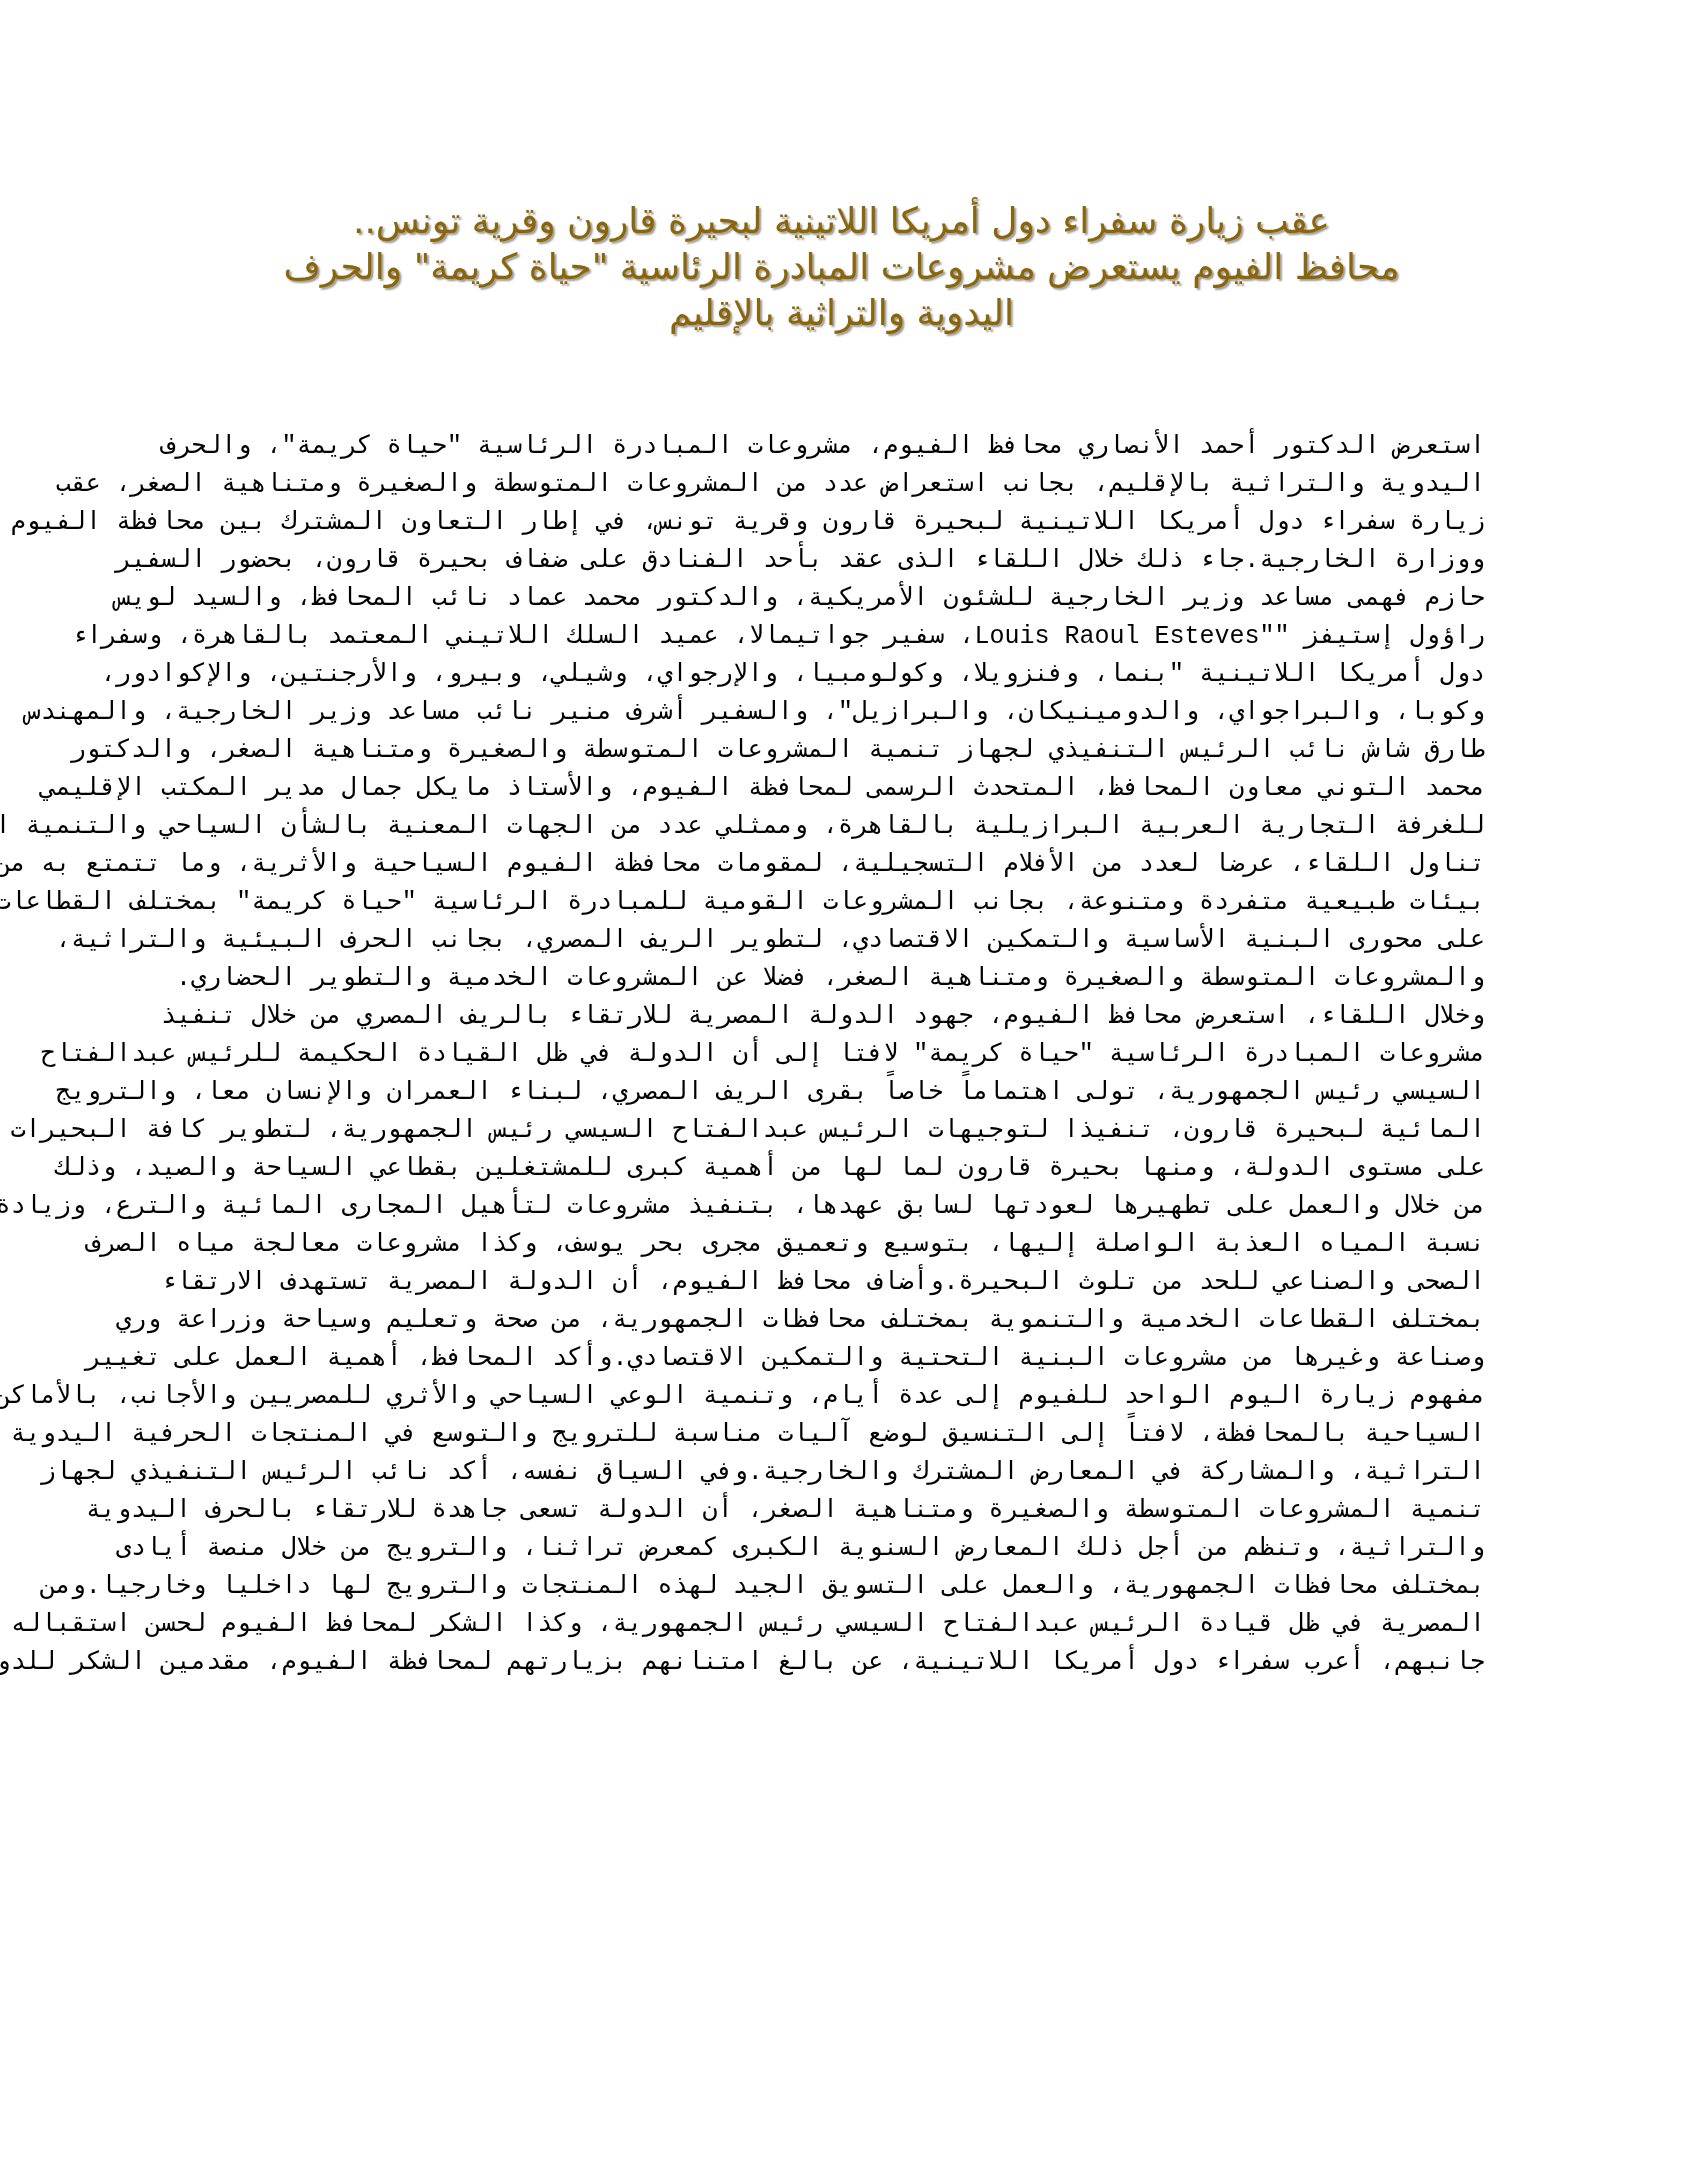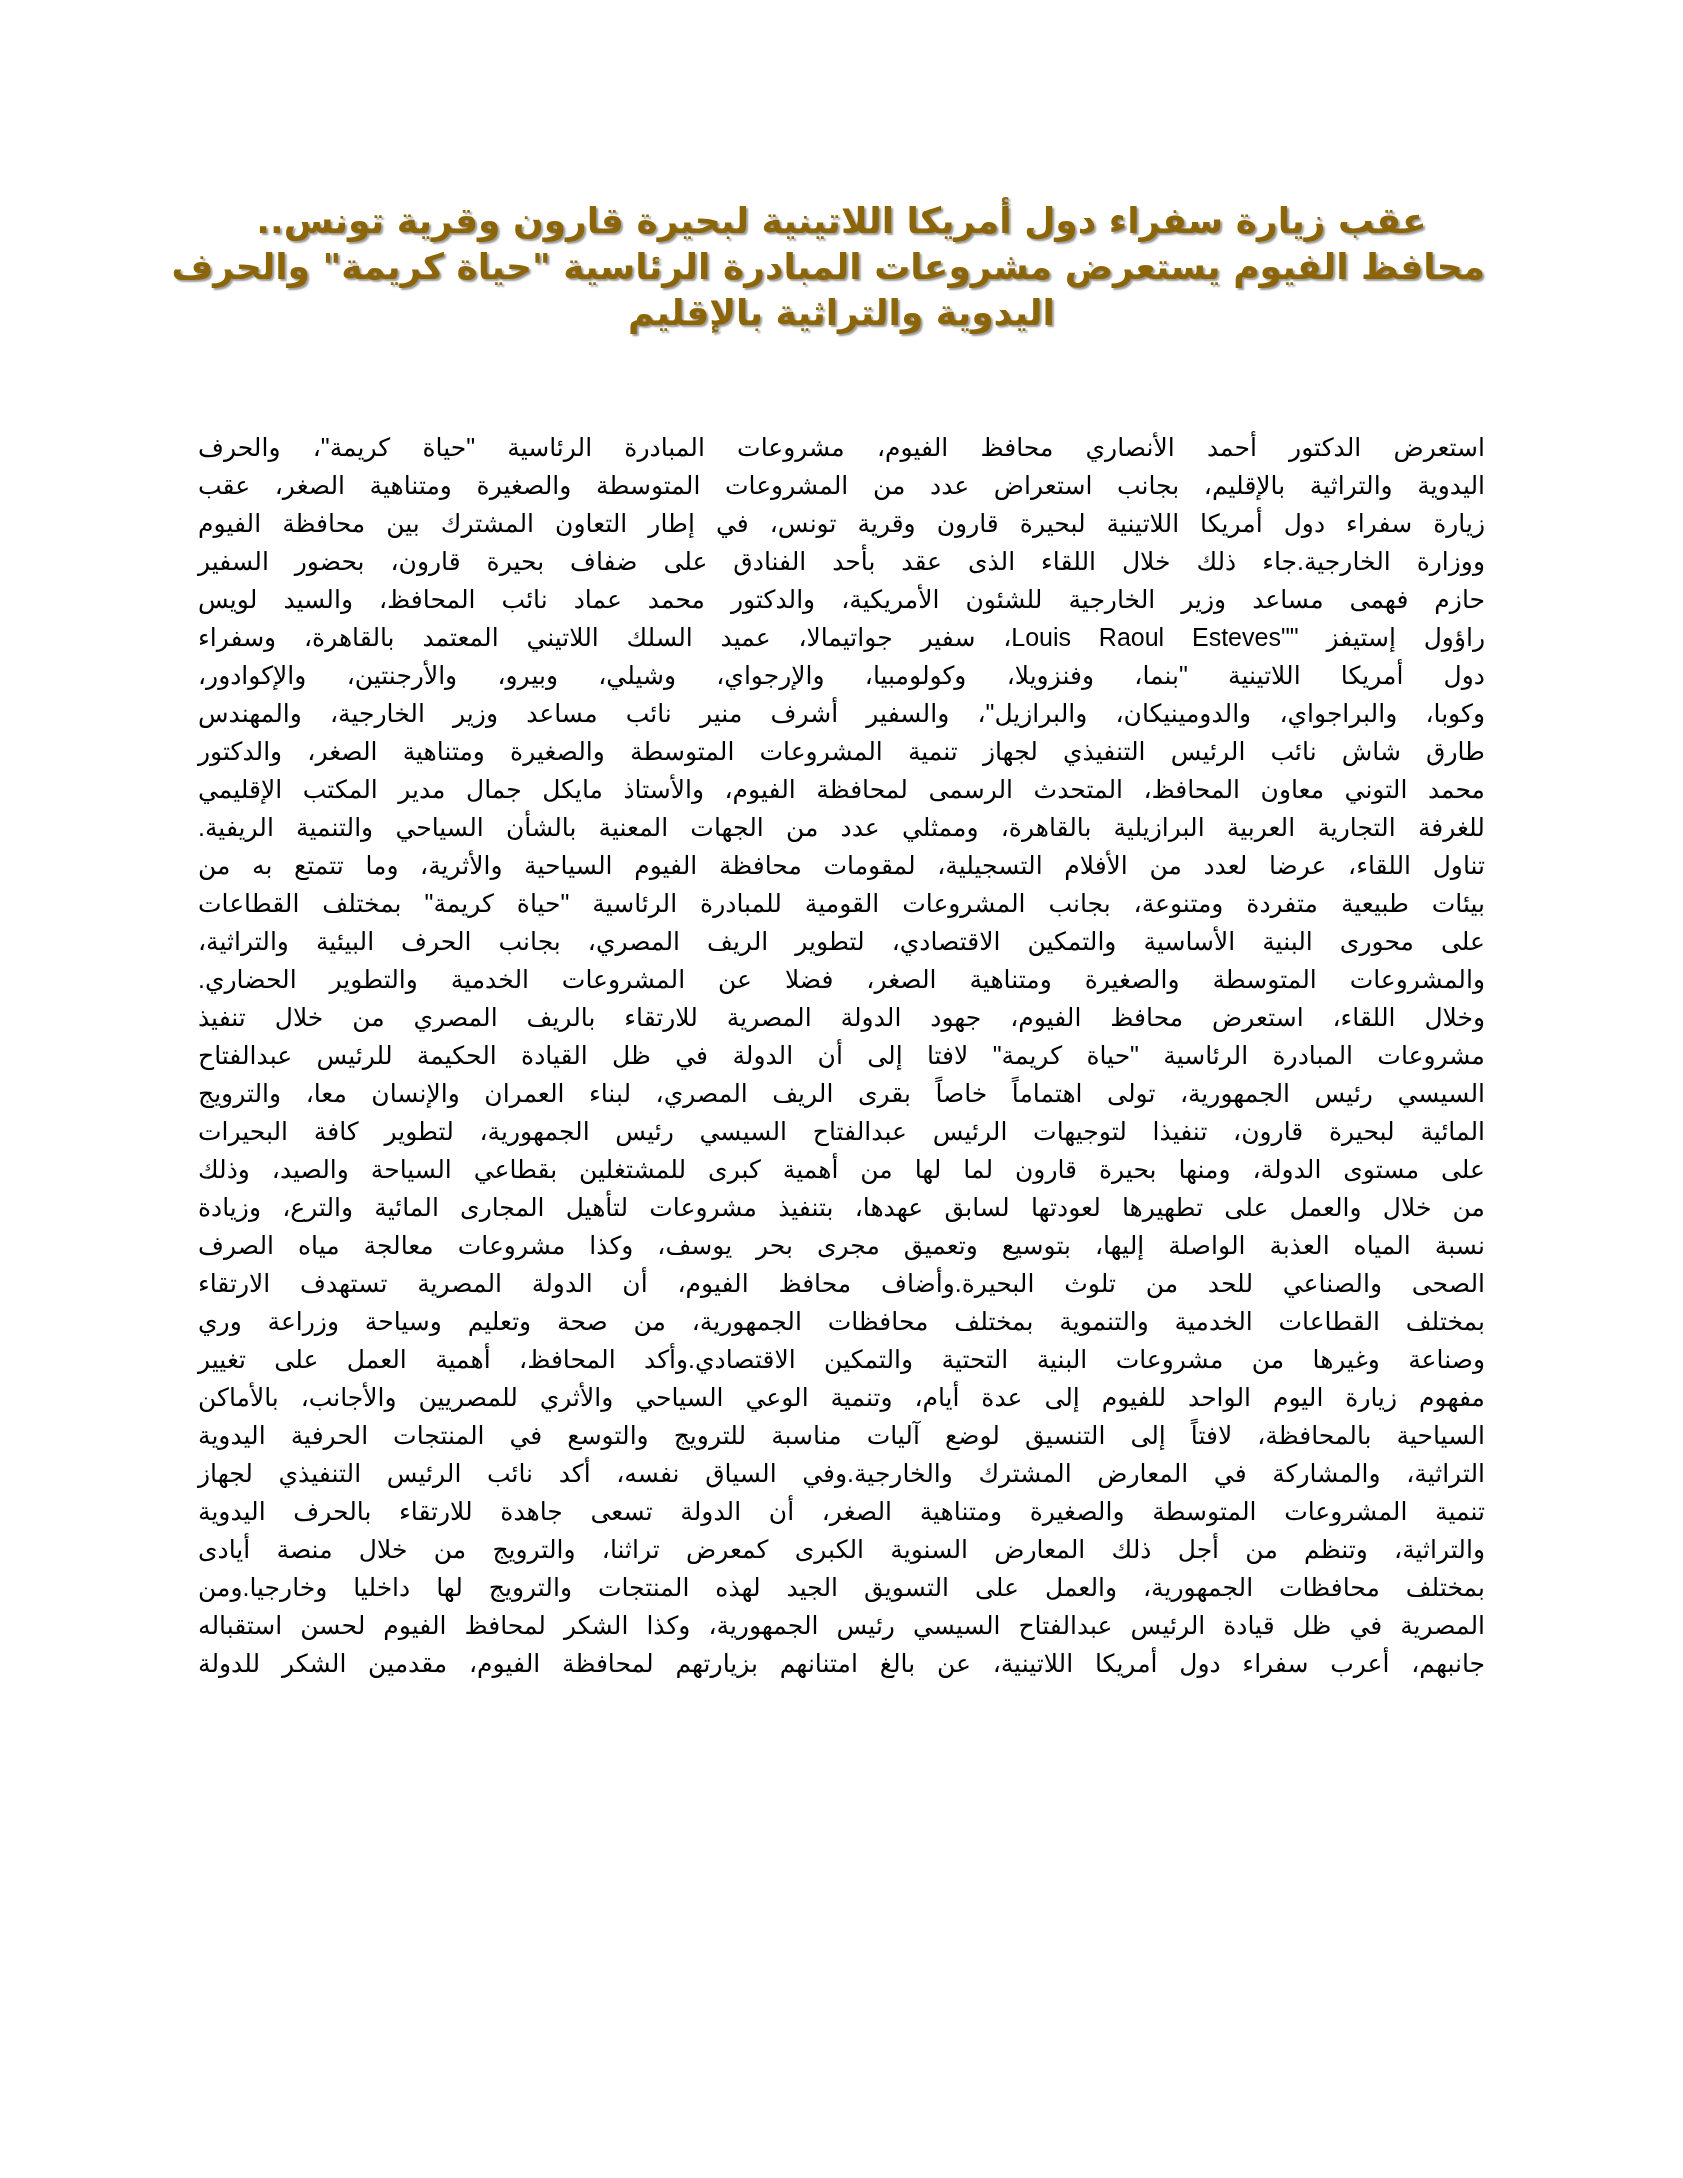--- a/index.html
+++ b/index.html
@@ -27,39 +27,39 @@
       left: 198px;
       width: 1287px;
       top: 198px;
       text-align: center;
       direction: rtl;
     }
     .title-line {
       display: block;
       color: #8b6508;
       font-family: "DejaVu Sans", sans-serif;
-      font-weight: bold;
+      font-weight: normal;
       font-size: 36px;
       line-height: 46px;
       height: 46px;
       text-shadow: 2px 2px 2px #9a9a9a;
       white-space: nowrap;
     }
     .body-block {
       position: absolute;
       left: 198px;
       width: 1287px;
       top: 428px;
       direction: rtl;
     }
     .body-line {
       display: block;
       height: 38px;
       line-height: 38px;
-      font-family: Liberation Sans, sans-serif;
+      font-family: Liberation Mono, monospace;
       font-size: 25px;
       color: #000000;
       text-align: justify;
       text-align-last: justify;
       white-space: nowrap;
       overflow: visible;
     }
   </style>
 </head>
 <body>

